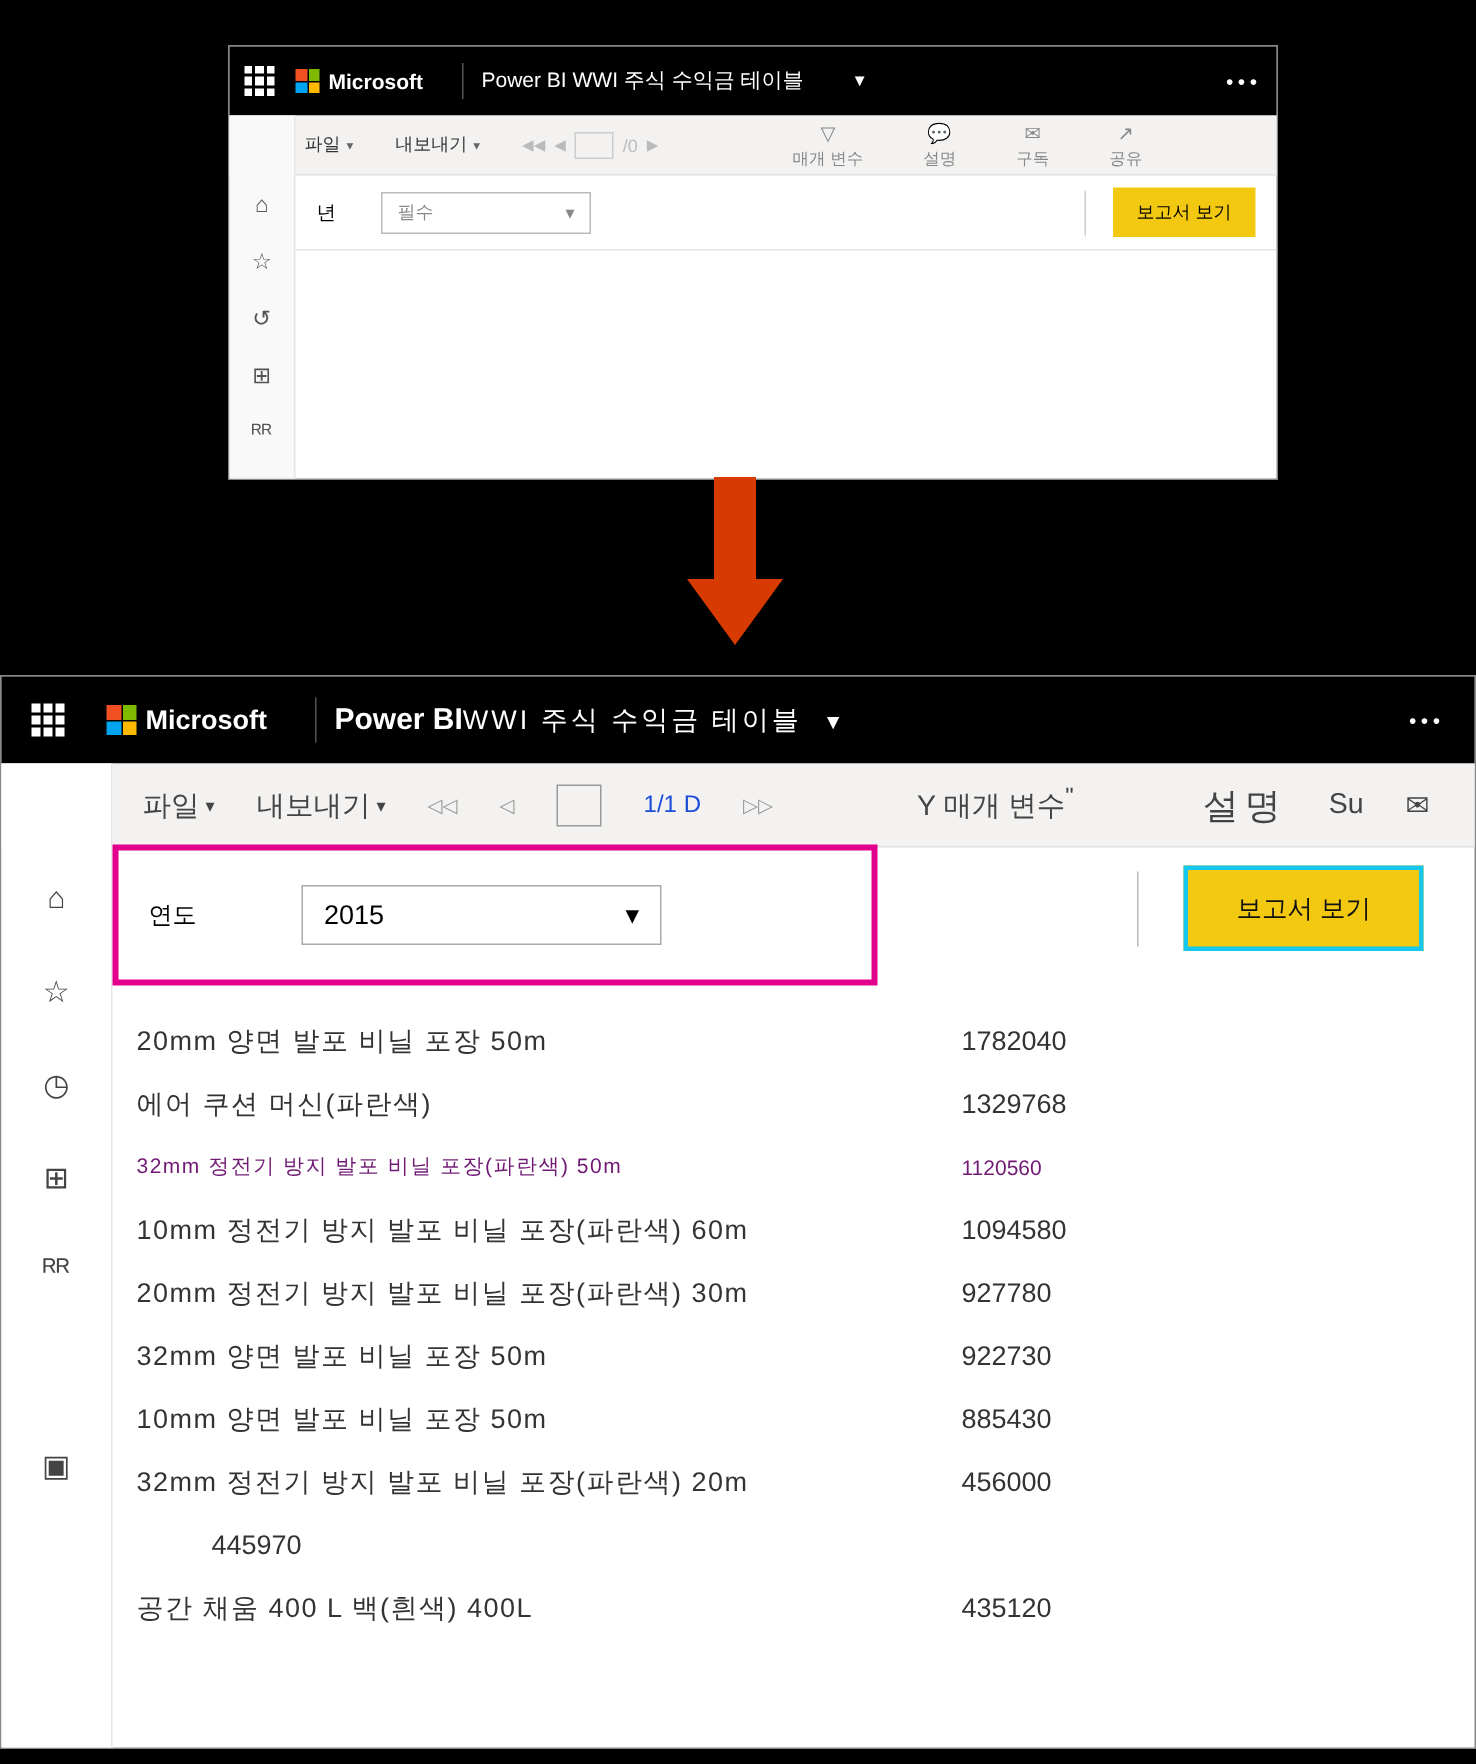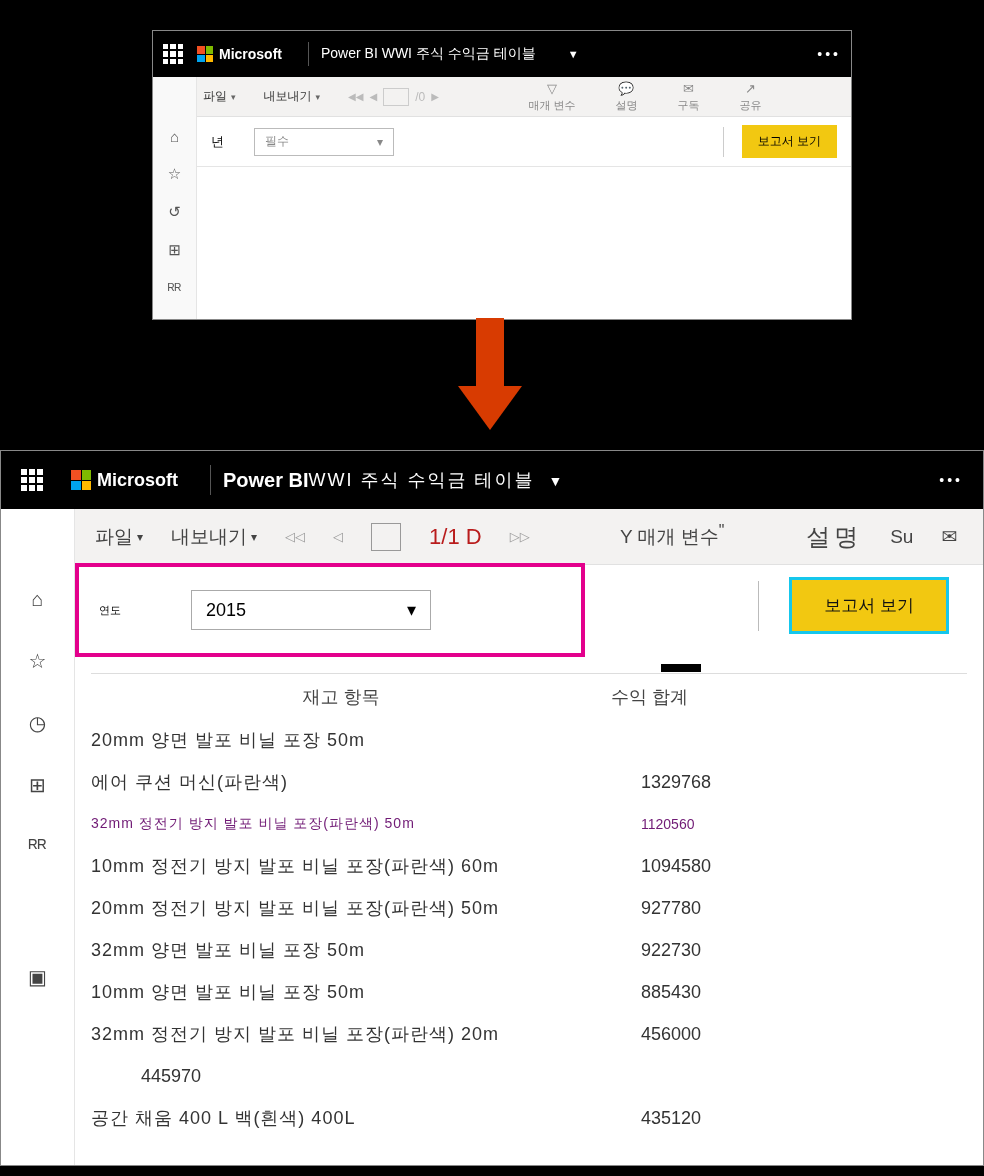--- a/index.html
+++ b/index.html
@@ -97,39 +97,39 @@
 
 .panel-bottom .toolbar2 {
   height: 56px; background: #f3f2f1; display: flex; align-items: center;
   padding-left: 94px; font-size: 19px; color: #444; border-bottom: 1px solid #e1e1e1;
   gap: 28px;
 }
 .toolbar2 .tb-item2 { display: flex; align-items: center; gap: 4px; }
 .toolbar2 .ch { font-size: 12px; }
 .toolbar2 .arr2 { color: #999; font-size: 13px; }
 .toolbar2 .pbox { width: 30px; height: 28px; border: 1px solid #999; }
-.toolbar2 .pg { color: #b91c1c; font-size: 22px; }
+.toolbar2 .pg { color: #1d4ed8; font-size: 16px; }
 
 .panel-bottom .leftrail2 {
   position: absolute; top: 58px; left: 0; bottom: 0; width: 74px;
   background: #fff; border-right: 1px solid #e5e5e5;
   display: flex; flex-direction: column; align-items: center;
   padding-top: 16px; gap: 38px;
 }
 .leftrail2 .ic2 { font-size: 20px; color: #444; width: 30px; height: 24px; display:flex;align-items:center;justify-content:center; }
 .hamb2 { display: flex; flex-direction: column; gap: 4px; width: 22px; }
 .hamb2 span { height: 2px; background: #444; }
 .leftrail2 .gap { height: 30px; }
 
 .panel-bottom .param-bar2 {
   margin-left: 74px; height: 94px; border: 4px solid #e3008c;
   width: 510px; display: flex; align-items: center; padding: 0 20px;
   position: absolute; top: 112px; left: 0;
 }
-.param-bar2 .lbl2 { font-size: 11px; margin-right: 70px; }
+.param-bar2 .lbl2 { font-size: 16px; margin-right: 70px; }
 .param-bar2 .sel2 {
   width: 240px; height: 40px; border: 1px solid #aaa;
   display: flex; align-items: center; justify-content: space-between;
   padding: 0 14px; font-size: 18px;
 }
 .panel-bottom .right-side {
   position: absolute; top: 126px; right: 34px; display: flex; align-items: center;
 }
 .right-side .vline2 { width: 1px; height: 50px; background: #bbb; margin-right: 30px; }
 .btn-yellow2 {
@@ -322,43 +322,39 @@
       <span>▾</span>
     </div>
   </div>
 
   <div class="right-side">
     <div class="vline2"></div>
     <button class="btn-yellow2">보고서 보기</button>
   </div>
 
   <div class="table-area">
-    <div class="thead">
-      <div class="marker"></div>
-      <div class="c1">재고 항목</div>
-      <div class="c2">수익 합계</div>
-    </div>
     <div id="tbody">
         <div class="row">
           <div class="c1">20mm 양면 발포 비닐 포장 50m</div>
+          <div class="c2">1782040</div>
         </div>
         <div class="row">
           <div class="c1">에어 쿠션 머신(파란색)</div>
           <div class="c2">1329768</div>
         </div>
         <div class="row sm">
           <div class="c1">32mm 정전기 방지 발포 비닐 포장(파란색) 50m</div>
           <div class="c2">1120560</div>
         </div>
         <div class="row">
           <div class="c1">10mm 정전기 방지 발포 비닐 포장(파란색) 60m</div>
           <div class="c2">1094580</div>
         </div>
         <div class="row">
-          <div class="c1">20mm 정전기 방지 발포 비닐 포장(파란색) 50m</div>
+          <div class="c1">20mm 정전기 방지 발포 비닐 포장(파란색) 30m</div>
           <div class="c2">927780</div>
         </div>
         <div class="row">
           <div class="c1">32mm 양면 발포 비닐 포장 50m</div>
           <div class="c2">922730</div>
         </div>
         <div class="row">
           <div class="c1">10mm 양면 발포 비닐 포장 50m</div>
           <div class="c2">885430</div>
         </div>

